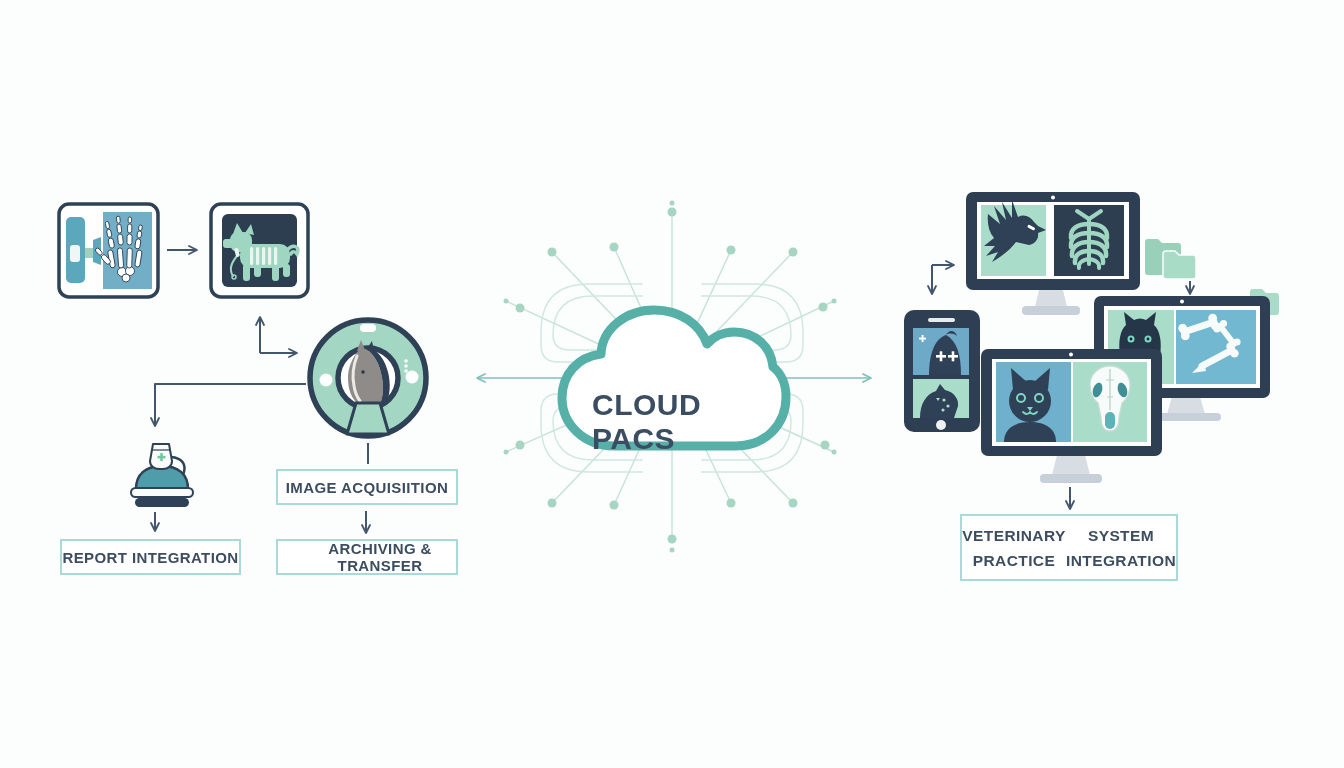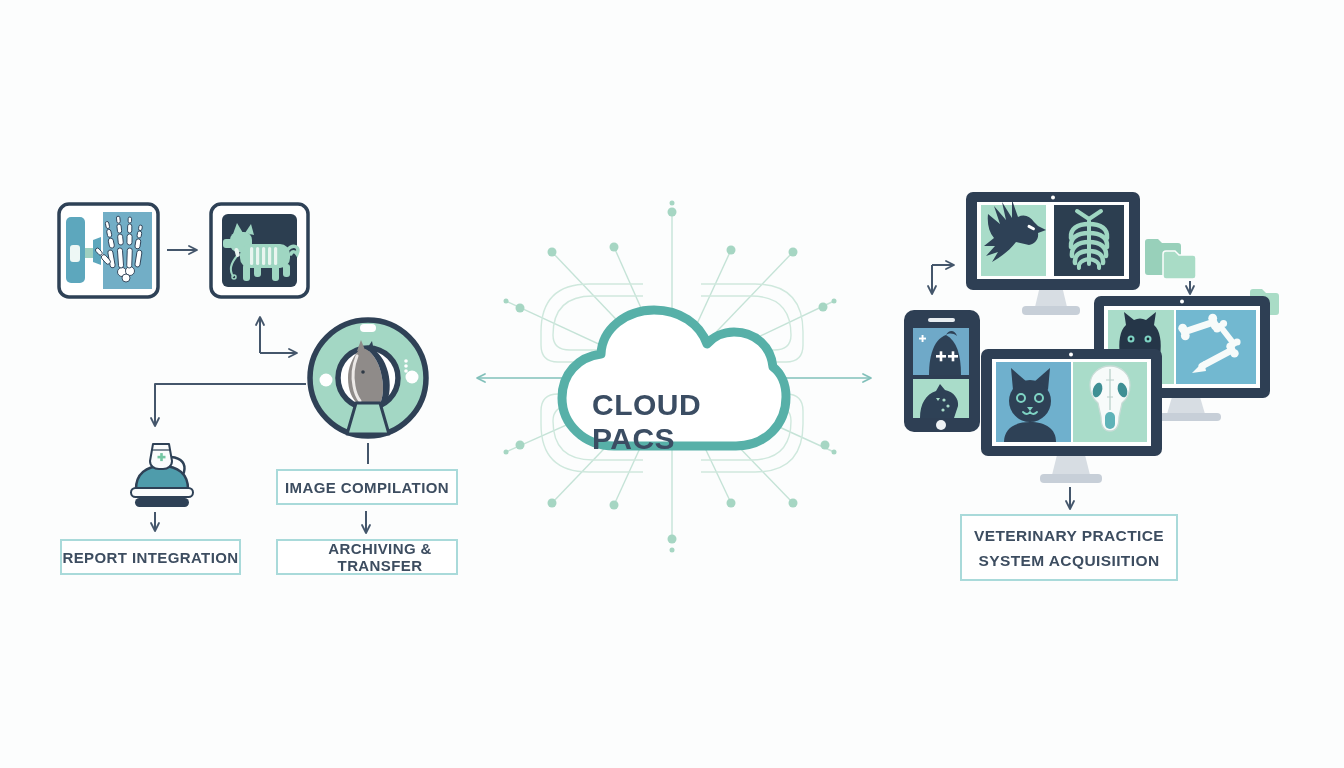--- a/index.html
+++ b/index.html
@@ -5,21 +5,21 @@
   html,body{margin:0;padding:0;background:#fff;}
   #canvas{position:relative;width:1344px;height:768px;background:#fcfdfd;overflow:hidden;
           font-family:"Liberation Sans",sans-serif;}
   #diagram-svg{position:absolute;left:0;top:0;}
   .label-box{position:absolute;background:#fff;border:2px solid #a9dada;color:#3d4d60;
              display:flex;align-items:center;justify-content:center;text-align:center;
              font-weight:700;font-size:15px;letter-spacing:.4px;box-sizing:border-box;}
   #label-image-acq{left:276px;top:469px;width:182px;height:36px;}
   #label-archiving{left:276px;top:539px;width:182px;height:36px;padding-left:26px;}
   #label-report{left:60px;top:539px;width:181px;height:36px;}
-  #label-vet{left:960px;top:514px;width:218px;height:67px;flex-direction:column;
+  #label-vet{left:960px;top:514px;width:218px;height:67px;flex-direction:row;
              font-size:15.5px;line-height:25px;}
   #cloud-label{position:absolute;left:592px;top:365px;width:160px;height:28px;
                display:flex;align-items:center;justify-content:center;
                font-weight:700;font-size:30px;letter-spacing:.5px;color:#3b4d63;margin-top:43px;}
 </style>
 </head>
 <body>
 
 <div id="canvas">
 
@@ -347,24 +347,24 @@
       <circle cx="944" cy="400" r="1.6" fill="#a9dcc9"></circle>
       <circle cx="948" cy="406" r="1.6" fill="#a9dcc9"></circle>
       <circle cx="943" cy="410" r="1.6" fill="#a9dcc9"></circle>
       <path d="M936,398 L940,398 L938,401 Z" fill="#a9dcc9"></path>
     </g>
   </g>
 </svg>
 
 <div id="cloud-label">CLOUD PACS</div>
 
-<div class="label-box" id="label-image-acq">IMAGE COMPILATION</div>
+<div class="label-box" id="label-image-acq">IMAGE ACQUISIITION</div>
 
 <div class="label-box" id="label-archiving">ARCHIVING &amp; TRANSFER</div>
 
 <div class="label-box" id="label-report">REPORT INTEGRATION</div>
 
 <div class="label-box" id="label-vet">
   <span>VETERINARY PRACTICE</span>
-  <span>SYSTEM ACQUISIITION</span>
+  <span>SYSTEM INTEGRATION</span>
 </div>
 
 </div>
 
 </body></html>

